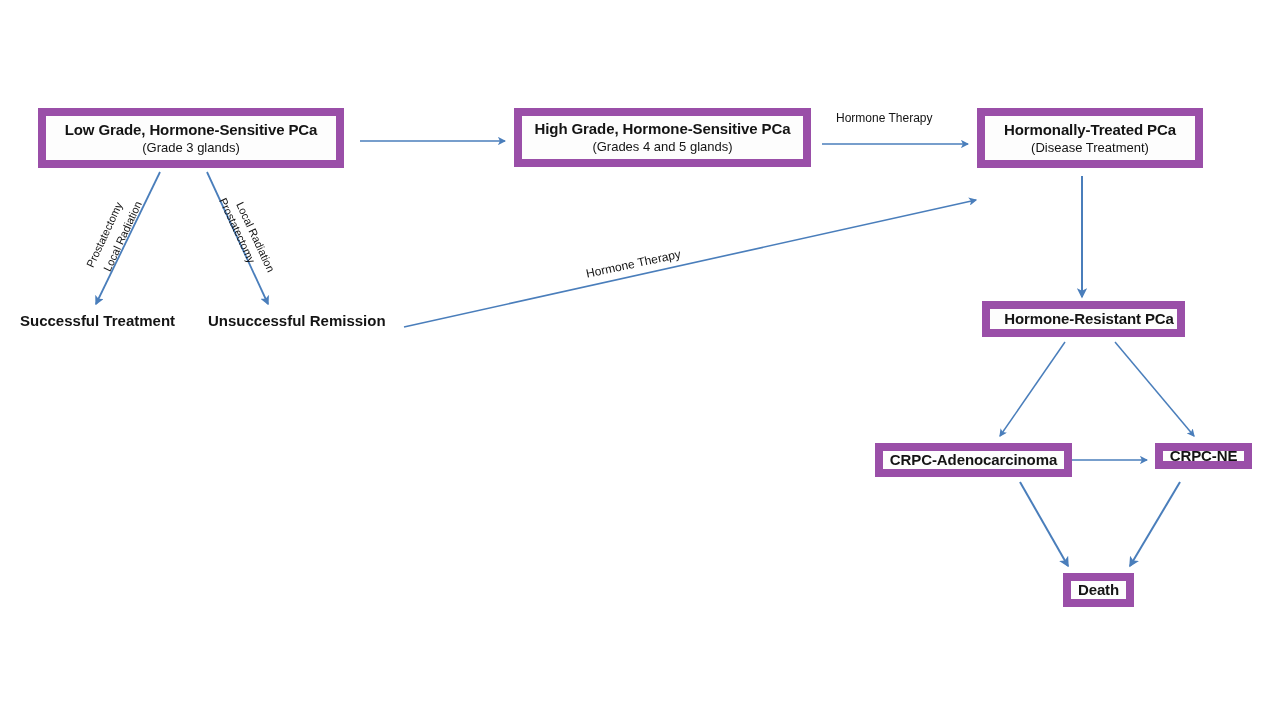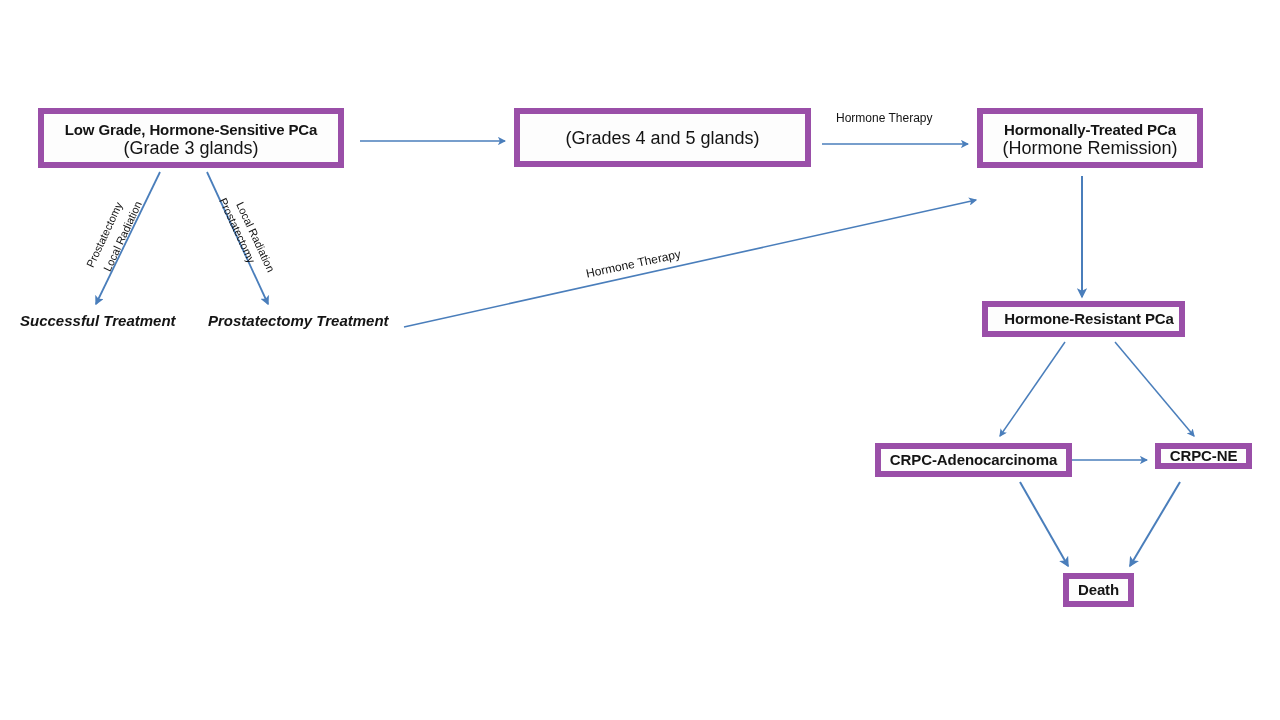--- a/index.html
+++ b/index.html
@@ -23,49 +23,48 @@
     left: 0;
     top: 0;
     width: 1280px;
     height: 720px;
     pointer-events: none;
   }
   .node {
     position: absolute;
     box-sizing: border-box;
     background: #fdfdfd;
-    border: 6px solid #a3a3a3;
+    border: 8px solid #a3a3a3;
     display: flex;
     flex-direction: column;
     align-items: center;
     justify-content: center;
     text-align: center;
     color: #141414;
   }
   .node .title {
     font-weight: bold;
     font-size: 15px;
     line-height: 18px;
     letter-spacing: -0.1px;
     white-space: nowrap;
   }
   .node .sub {
     font-weight: normal;
-    font-size: 18px;
+    font-size: 13px;
     line-height: 16px;
     margin-top: 1px;
     white-space: nowrap;
   }
   .plain-label {
     position: absolute;
     font-weight: bold;
     font-size: 15px;
     color: #141414;
     white-space: nowrap;
-    font-style: italic;
   }
   .edge-label {
     position: absolute;
     font-size: 12px;
     color: #1c1c1c;
     white-space: nowrap;
     line-height: 13px;
     transform-origin: left top;
   }
   .edge-label.two-line {
@@ -102,43 +101,44 @@
         <line x1="1180" y1="482" x2="1130" y2="566" stroke="#4a7ebb" stroke-width="2" stroke-linecap="butt" marker-end="url(#ah)"></line>
       </g>
   </svg>
 
   <div id="node-layer">
       <div class="node" style="left: 38px; top: 108px; width: 306px; height: 60px; border-color: rgb(154, 79, 168); background: rgb(253, 253, 253);">
         <div class="title">Low Grade, Hormone-Sensitive PCa</div>
         <div class="sub">(Grade 3 glands)</div>
       </div>
       <div class="node" style="left: 514px; top: 108px; width: 297px; height: 59px; border-color: rgb(154, 79, 168); background: rgb(253, 253, 253);">
+        <div class="title">High Grade, Hormone-Sensitive PCa</div>
         <div class="sub">(Grades 4 and 5 glands)</div>
       </div>
       <div class="node" style="left: 977px; top: 108px; width: 226px; height: 60px; border-color: rgb(154, 79, 168); background: rgb(253, 253, 253);">
         <div class="title">Hormonally-Treated PCa</div>
-        <div class="sub">(Hormone Remission)</div>
+        <div class="sub">(Disease Treatment)</div>
       </div>
       <div class="node" style="left: 982px; top: 301px; width: 203px; height: 36px; border-color: rgb(154, 79, 168); background: rgb(253, 253, 253); padding-left: 11px;">
         <div class="title">Hormone-Resistant PCa</div>
       </div>
       <div class="node" style="left: 846px; top: 443px; width: 197px; height: 34px; border-color: rgb(154, 79, 168); background: rgb(253, 253, 253); margin-left: 29px;">
         <div class="title">CRPC-Adenocarcinoma</div>
       </div>
       <div class="node" style="left: 1155px; top: 443px; width: 97px; height: 26px; border-color: rgb(154, 79, 168); background: rgb(253, 253, 253);">
         <div class="title">CRPC-NE</div>
       </div>
       <div class="node" style="left: 1063px; top: 573px; width: 71px; height: 34px; border-color: rgb(154, 79, 168); background: rgb(253, 253, 253);">
         <div class="title">Death</div>
       </div>
     </div>
 
   <div id="plain-layer">
       <div class="plain-label" style="left: 20px; top: 312px; color: rgb(20, 20, 20);">Successful Treatment</div>
-      <div class="plain-label" style="left: 208px; top: 312px; color: rgb(20, 20, 20);">Prostatectomy Treatment</div>
+      <div class="plain-label" style="left: 208px; top: 312px; color: rgb(20, 20, 20);">Unsuccessful Remission</div>
     </div>
 
   <div id="edge-label-layer">
       <div class="edge-label" style="left: 836px; top: 112px; transform: rotate(0deg); color: rgb(20, 20, 20);">Hormone Therapy</div>
       <div class="edge-label" style="left: 585px; top: 268px; transform: rotate(-12deg); color: rgb(20, 20, 20);">Hormone Therapy</div>
       <div class="edge-label two-line" style="left: 84px; top: 264px; transform: rotate(-65deg); color: rgb(20, 20, 20);">Prostatectomy</div>
       <div class="edge-label two-line" style="left: 101px; top: 268px; transform: rotate(-65deg); color: rgb(20, 20, 20);">Local Radiation</div>
       <div class="edge-label two-line" style="left: 228px; top: 196px; transform: rotate(65deg); color: rgb(20, 20, 20);">Prostatectomy</div>
       <div class="edge-label two-line" style="left: 245px; top: 200px; transform: rotate(65deg); color: rgb(20, 20, 20);">Local Radiation</div>
     </div>

